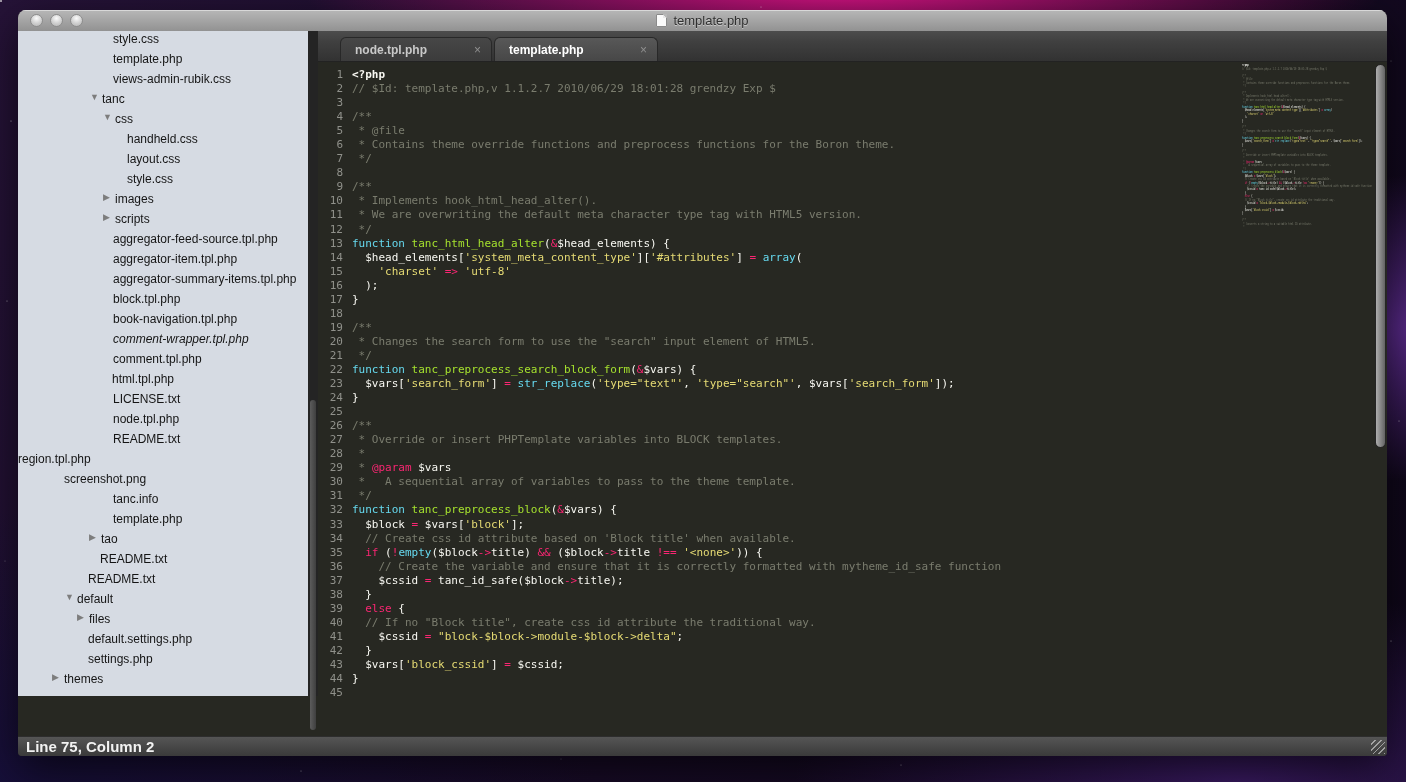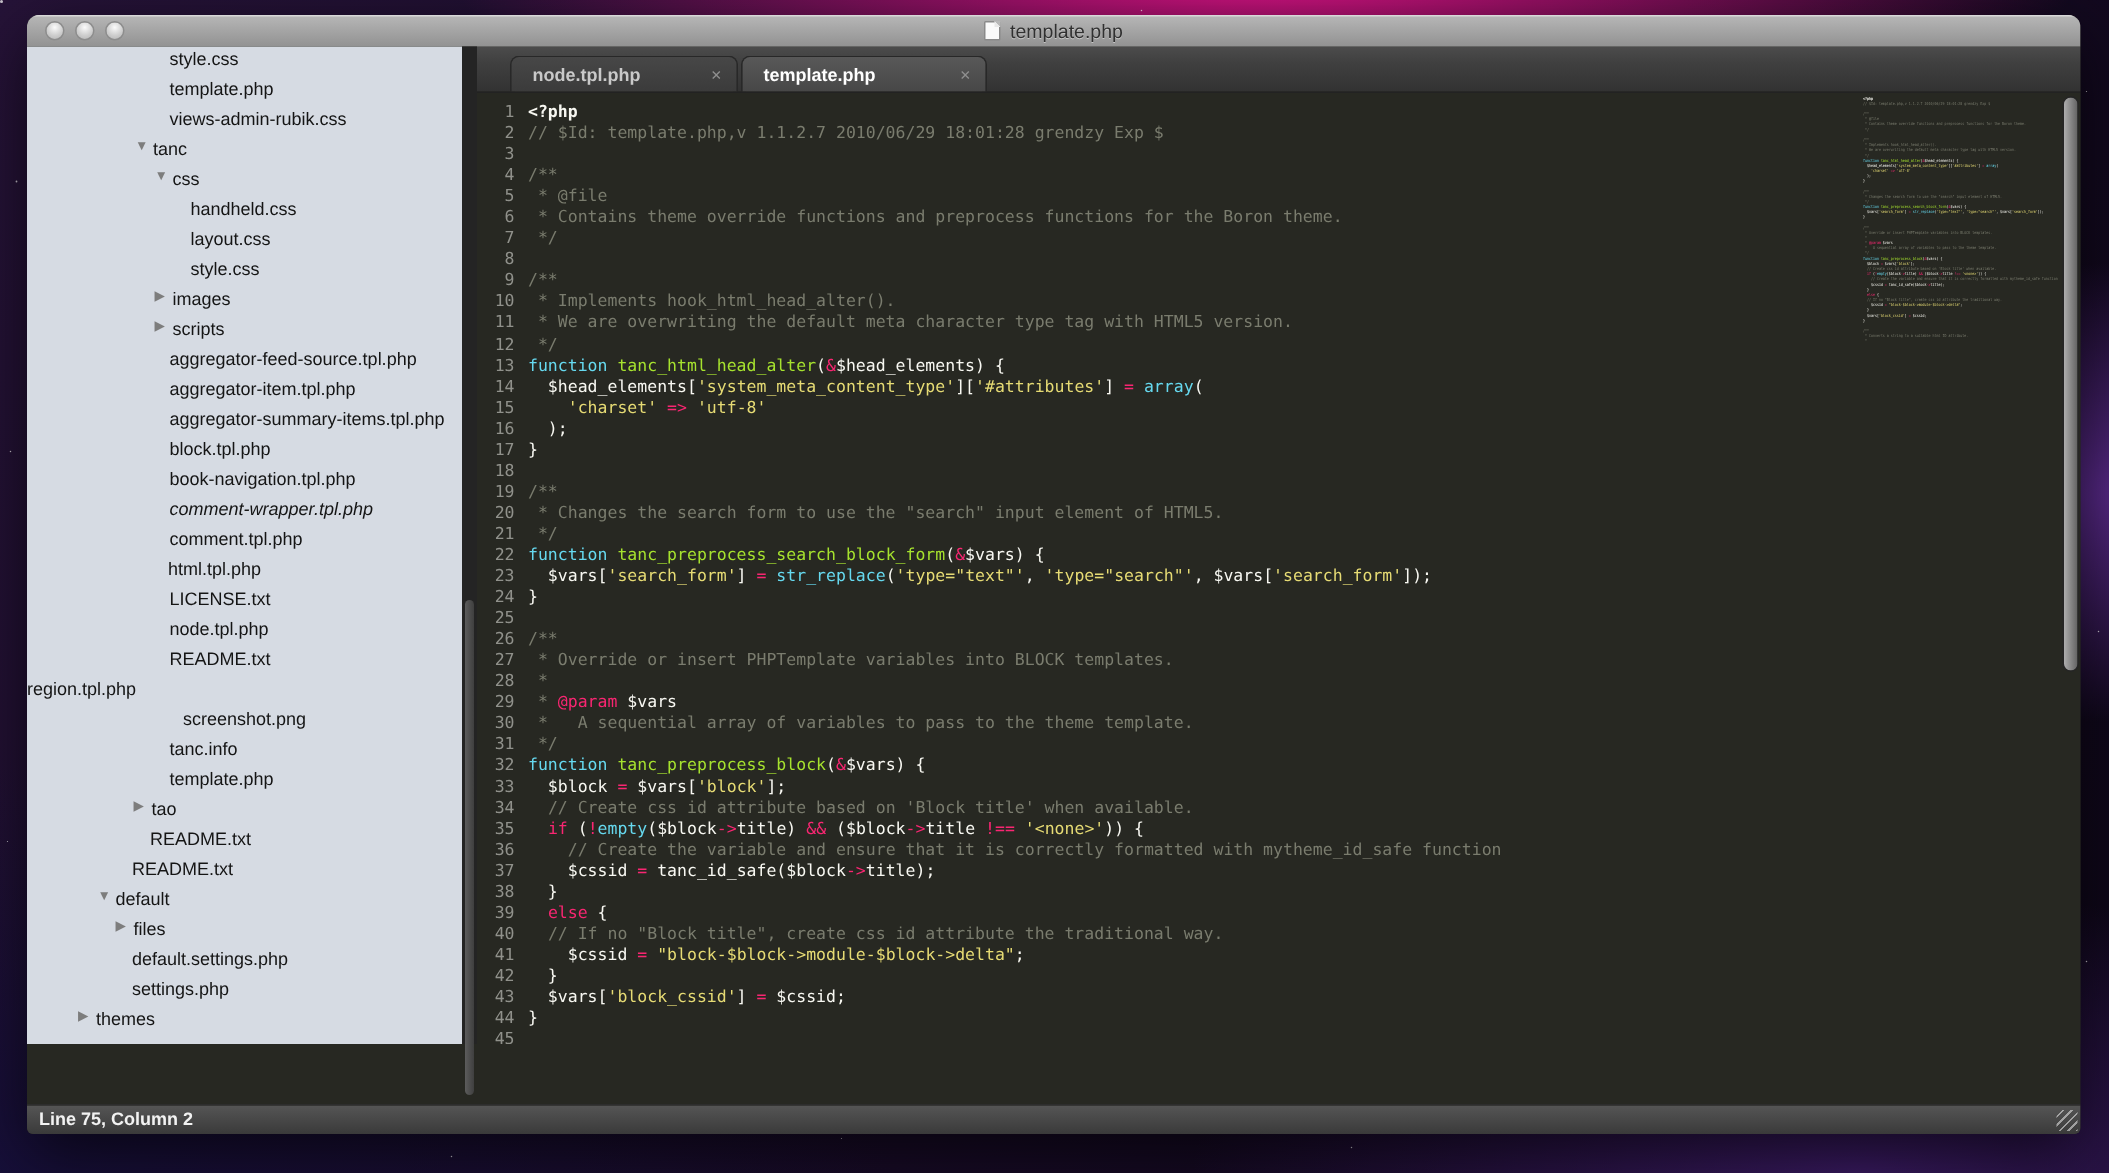--- a/index.html
+++ b/index.html
@@ -76,21 +76,21 @@
   .tk-str { color:#e6db74; }
 
   .minimap { position:absolute; top:2px; right:14px; width:131px; bottom:0; overflow:hidden; }
   .mini-lines { white-space:pre; width:700px; transform:scale(0.2,0.245); transform-origin:0 0; }
   .vscroll { position:absolute; top:0; right:0; width:14px; bottom:0; }
   .vthumb { position:absolute; left:2px; top:2px; width:11px; height:384px; border-radius:6px;
     border:1px solid #252525; background:linear-gradient(to right,#ararar,#666); 
     background:linear-gradient(to right,#adadad,#636363); }
 
   .statusbar { height:20px; flex:0 0 20px; background:linear-gradient(#555,#3a3a3a);
-    border-top:1px solid #2d2d2d; color:#f2f2f2; font-size:12px; font-weight:bold;
+    border-top:1px solid #2d2d2d; color:#f2f2f2; font-size:15px; font-weight:bold;
     line-height:19px; padding:0 8px; position:relative;margin-top:40px; }
   .grip { position:absolute; right:2px; bottom:2px; width:14px; height:14px;
     background:repeating-linear-gradient(315deg, rgba(235,235,235,.55) 0 1px, rgba(0,0,0,0) 1px 4px); }
 </style>
 </head>
 <body>
 
 <div class="stars">
     <i></i>
   </div>
@@ -173,21 +173,21 @@
         </div>
         <div class="tree-item" style="padding-left: 95px;">
           <span>node.tpl.php</span>
         </div>
         <div class="tree-item" style="padding-left: 95px;">
           <span>README.txt</span>
         </div>
         <div class="tree-item" style="">
           <span>region.tpl.php</span>
         </div>
-        <div class="tree-item" style="padding-left: 104px;">
+        <div class="tree-item" style="padding-left: 46px;">
           <span>screenshot.png</span>
         </div>
         <div class="tree-item" style="padding-left: 95px;">
           <span>tanc.info</span>
         </div>
         <div class="tree-item" style="padding-left: 95px;">
           <span>template.php</span>
         </div>
         <div class="tree-item" style="padding-left: 71px;">
           <span class="tri">▶</span>

